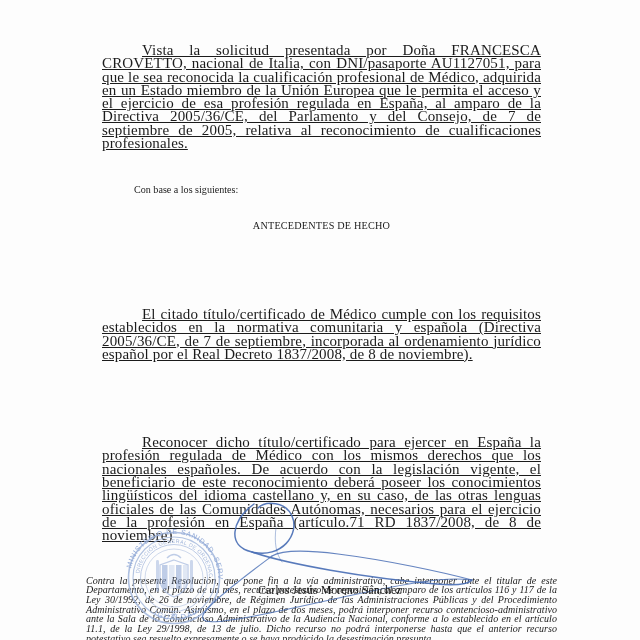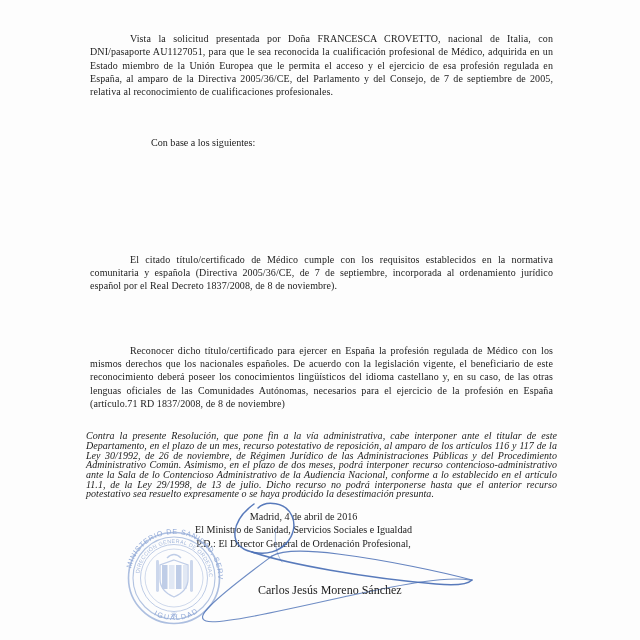--- a/index.html
+++ b/index.html
@@ -25,43 +25,44 @@
   }
 
   .content {
     position: absolute;
     left: 86px;
     top: 28px;
     width: 471px;
   }
 
   p.body-par {
-    margin: 4px;
-    font-size: 10px;
+    margin: 16px;
+    font-size: 15px;
     line-height: 13.3px;
     text-align: justify;
     text-indent: 40px;
     letter-spacing: 0.01em;
+    text-decoration: underline;
   }
 
   .heading {
     margin: 0;
     font-size: 10.2px;
     line-height: 13.3px;
     text-align: center;
     letter-spacing: 0.02em;
   }
 
   .spacer-s { height: 11px; }
   .spacer-m { height: 17px; }
   .spacer-l { height: 22px; }
   .spacer-xl { height: 26px; }
 
   .lead-line {
-    margin: 17px;
+    margin: 0;
     font-size: 10.1px;
     line-height: 13.3px;
     padding-left: 48px;
   }
 
   .fineprint {
     margin: 0;
     font-size: 10px;
     line-height: 9.7px;
     text-align: justify;
@@ -106,20 +107,21 @@
   <div class="content">
 
     <p class="body-par">Vista la solicitud presentada por Doña FRANCESCA CROVETTO, nacional de Italia, con DNI/pasaporte AU1127051, para que le sea reconocida la cualificación profesional de Médico, adquirida en un Estado miembro de la Unión Europea que le permita el acceso y el ejercicio de esa profesión regulada en España, al amparo de la Directiva 2005/36/CE, del Parlamento y del Consejo, de 7 de septiembre de 2005, relativa al reconocimiento de cualificaciones profesionales.</p>
 
     <div class="spacer-m"></div>
 
     <p class="lead-line">Con base a los siguientes:</p>
 
     <div class="spacer-l"></div>
 
+    <p class="heading">ANTECEDENTES DE HECHO</p>
 
     <div class="spacer-m"></div>
 
 
     <div class="spacer-xl"></div>
 
 
     <div class="spacer-m"></div>
 
     <p class="body-par">El citado título/certificado de Médico cumple con los requisitos establecidos en la normativa comunitaria y española (Directiva 2005/36/CE, de 7 de septiembre, incorporada al ordenamiento jurídico español por el Real Decreto 1837/2008, de 8 de noviembre).</p>

